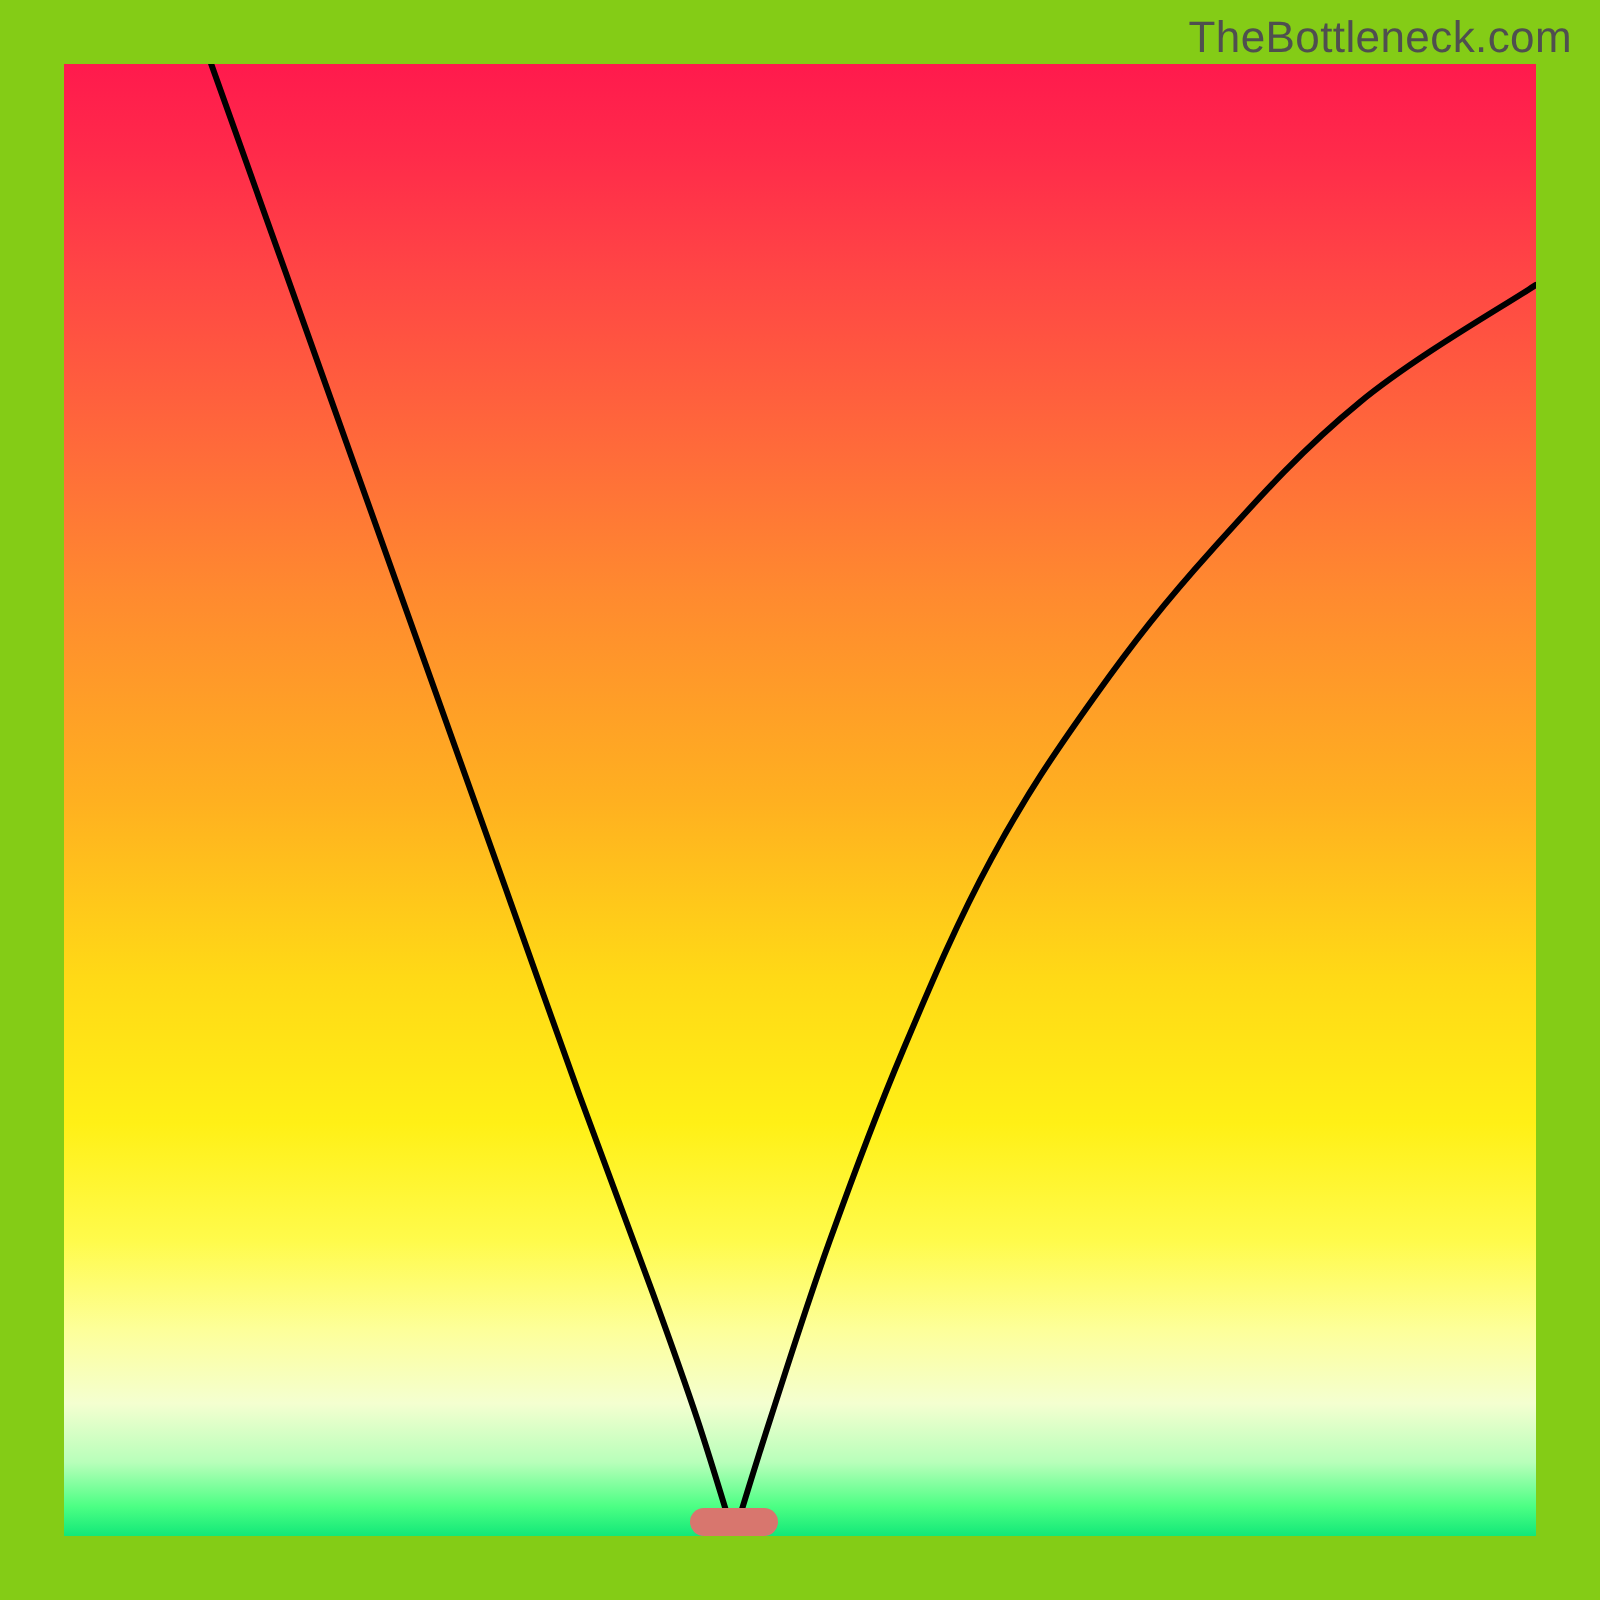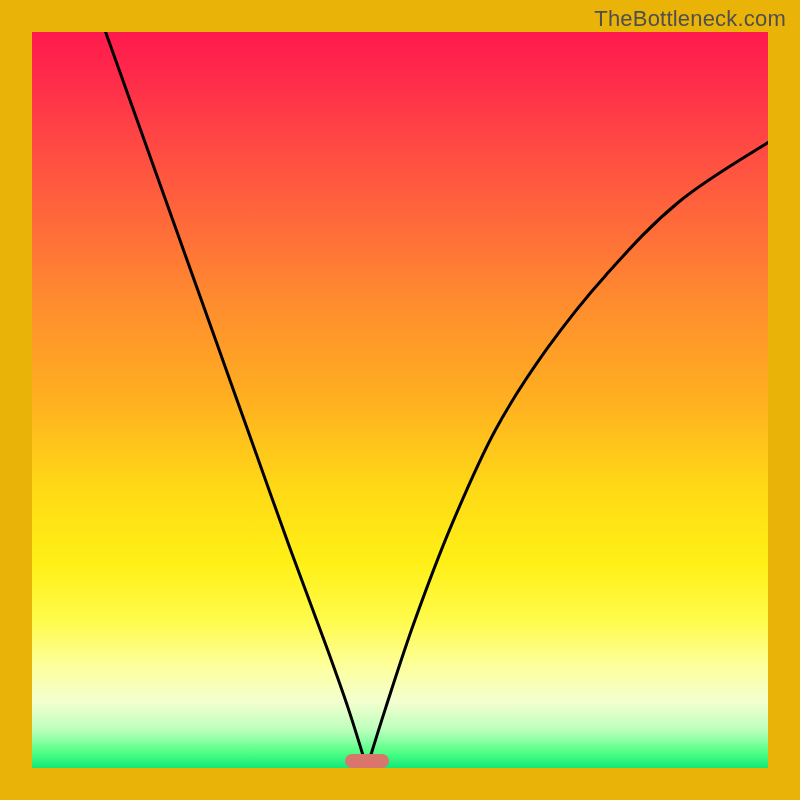--- a/index.html
+++ b/index.html
@@ -10,21 +10,21 @@
     background: #000;
     overflow: hidden;
     font-family: Arial, Helvetica, sans-serif;
   }
   .frame {
     position: absolute;
     left: 0;
     top: 0;
     width: 800px;
     height: 800px;
-    background: #eab308;
+    background: #84cc16;
   }
   .plot-area {
     position: absolute;
     left: 32px;
     top: 32px;
     width: 736px;
     height: 736px;
     overflow: hidden;
   }
   .gradient {

